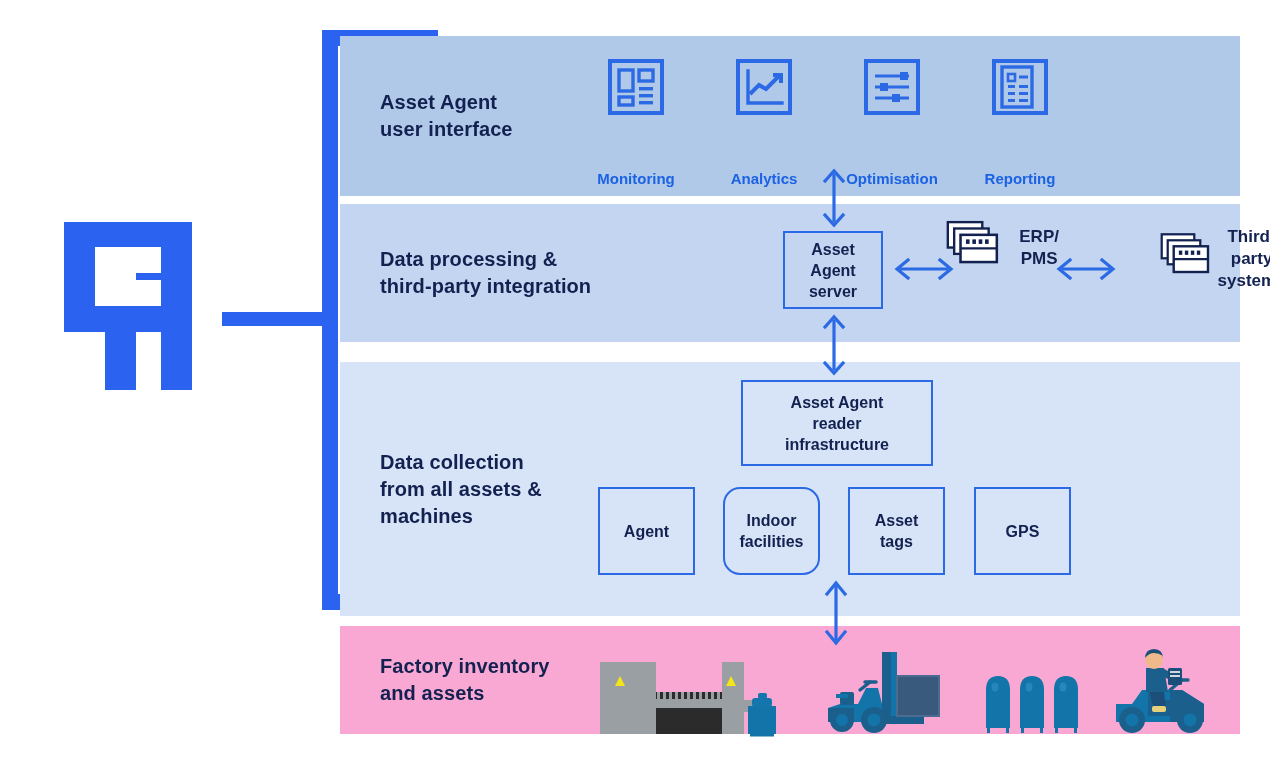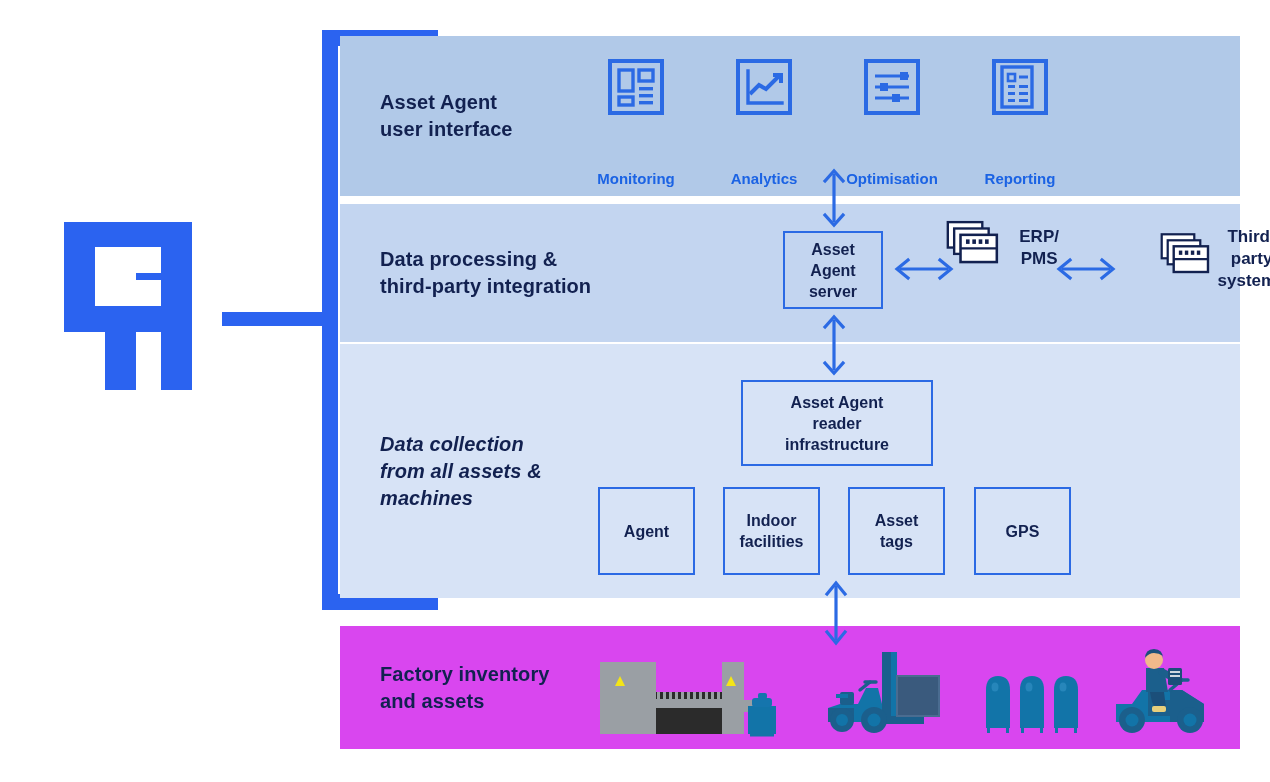--- a/index.html
+++ b/index.html
@@ -23,22 +23,22 @@
   
   .band {
     position: absolute;
     left: 340px;
     width: 900px;
     display: flex;
     align-items: center;
   }
   #band-ui       { top: 36px;  height: 160px; background: #b1c9e8; }
   #band-proc     { top: 204px; height: 138px; background: #c3d5f0; }
-  #band-collect  { top: 344px; height: 254px; background: #d7e3f6; font-style: italic; }
-  #band-factory  { top: 626px; height: 123px; background: #d946ef; }
+  #band-collect  { top: 362px; height: 254px; background: #d7e3f6; }
+  #band-factory  { top: 626px; height: 108px; background: #f9a8d4; }
 
   .band-label {
     position: absolute;
     left: 40px;
     color: #122150;
     font-size: 20px;
     line-height: 27px;
     font-weight: 600;
     letter-spacing: .1px;
     white-space: pre-line;
@@ -76,21 +76,21 @@
     font-weight: 600;
     white-space: pre-line;
     background: transparent;
   }
 
   #box-server { left: 783px; top: 231px; width: 100px; height: 78px; }
   #box-reader { left: 741px; top: 380px; width: 192px; height: 86px; font-size:16px; }
 
   .leaf-box { top: 487px; width: 97px; height: 88px; }
   #box-gates   { left: 598px; }
-  #box-indoor  { left: 723px; }
+  #box-indoor  { left: 723px; border-radius: 17px; }
   #box-tags    { left: 848px; }
   #box-gps     { left: 974px; }
 
   
   .int-item {
     position: absolute;
     display: flex; flex-direction: row; align-items: center;
     width: 130px;
   }
   #int-erp  { left: 946px; top: 216px; }

